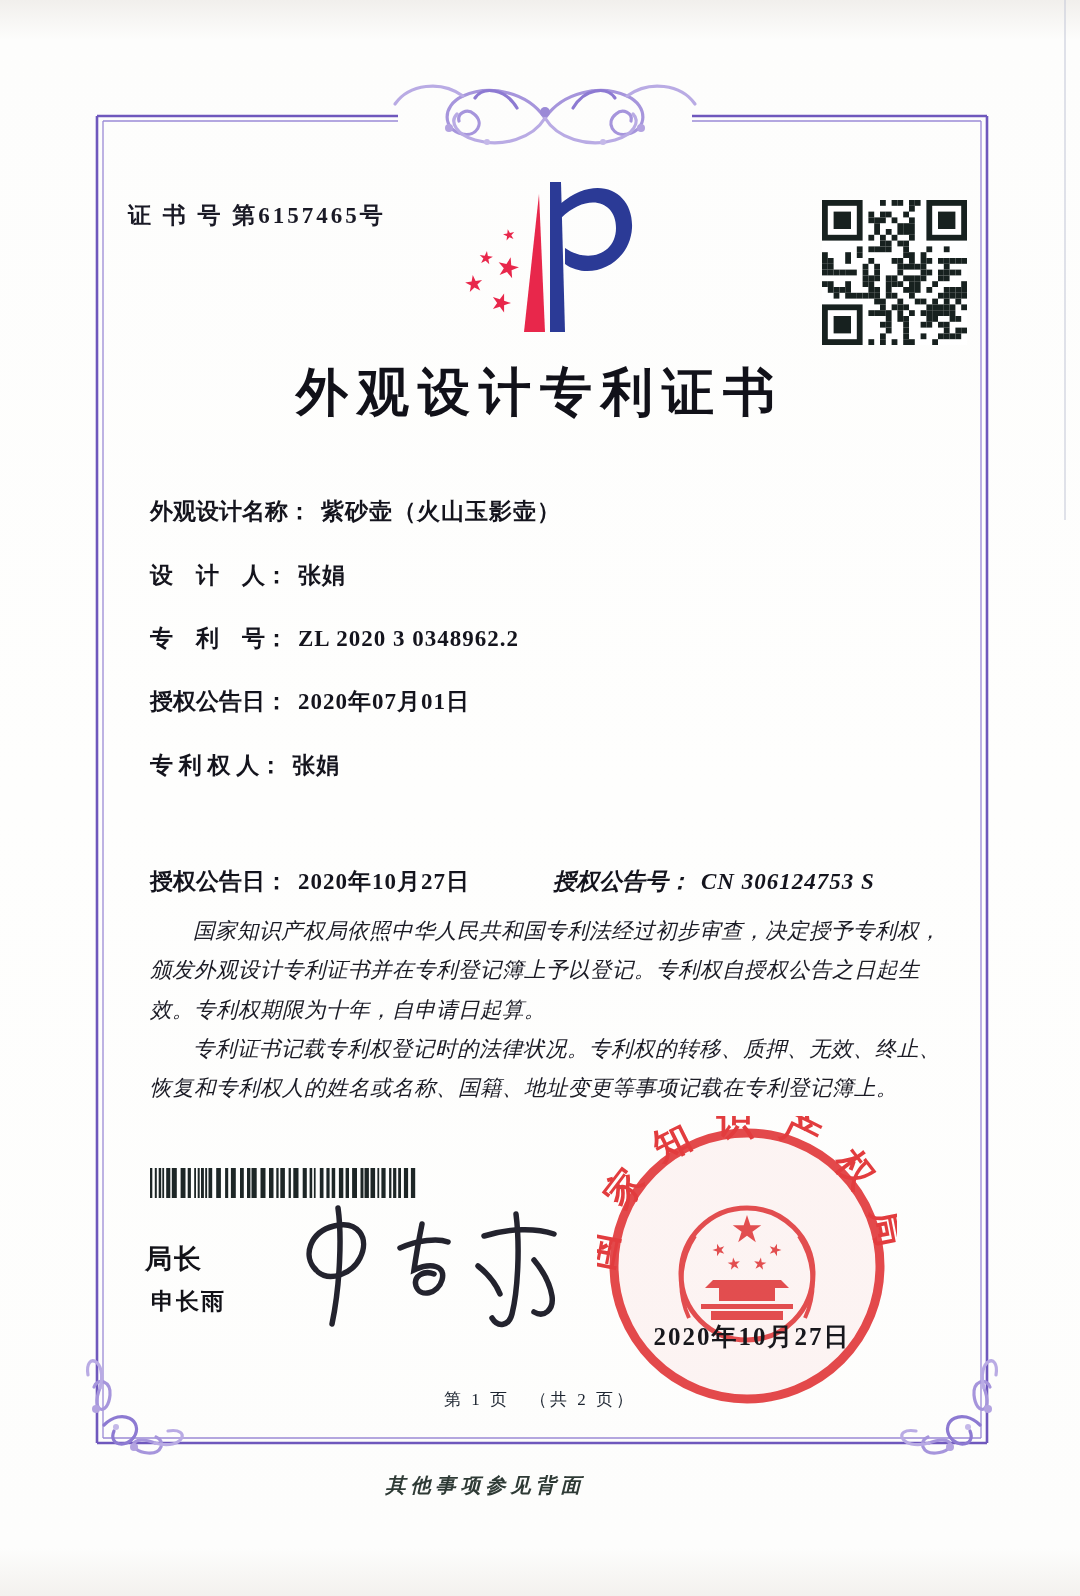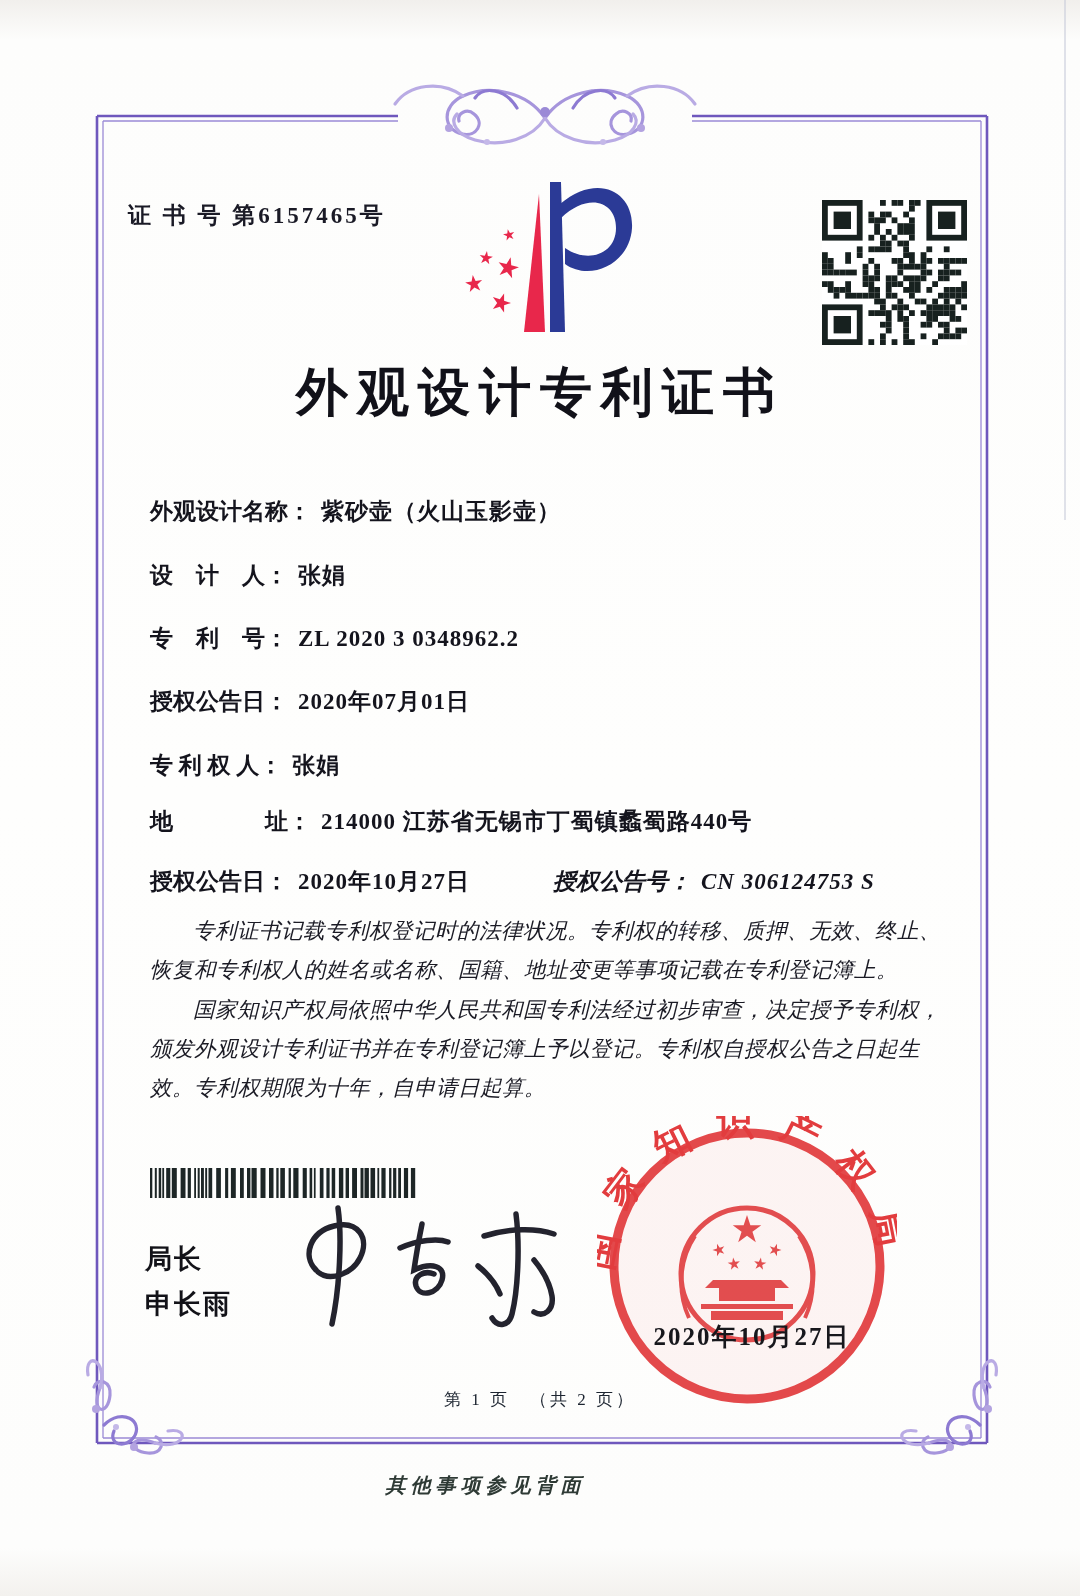--- a/index.html
+++ b/index.html
@@ -18,22 +18,22 @@
   .frow{position:absolute;left:150px;white-space:nowrap;font-size:23px;color:#14141d;}
   .flabel{font-weight:700;}
   .fvalue{font-weight:700;margin-left:10px;letter-spacing:1px;}
   .grant2{position:absolute;left:553px;white-space:nowrap;font-size:23px;font-style:italic;}
   .paras{position:absolute;left:150px;top:912px;width:798px;font-size:21.5px;line-height:1.83;
     font-style:italic;font-weight:500;letter-spacing:.5px;color:#1b1b25;}
   .paras p{margin:0;text-indent:2em;}
   .barcode{position:absolute;left:150px;top:1168px;width:272px;height:30px;}
   .director-label{position:absolute;left:145px;top:1241px;font-family:Liberation Sans, sans-serif;
     font-size:27px;font-weight:700;letter-spacing:2px;color:#121218;}
-  .director-name{position:absolute;left:145px;top:1286px;font-family:"Liberation Sans",sans-serif;
-    font-size:27px;font-weight:700;letter-spacing:2px;color:#121218;}
+  .director-name{position:absolute;left:151px;top:1286px;font-family:"Liberation Sans",sans-serif;
+    font-size:23px;font-weight:700;letter-spacing:2px;color:#121218;}
   .signature{position:absolute;left:272px;top:1186px;width:295px;height:150px;}
   .seal{position:absolute;left:597px;top:1116px;width:300px;height:300px;}
   .seal-text{font-size:37px;font-weight:700;letter-spacing:24px;fill:#e23c3e;font-family:"Liberation Serif",serif;}
   .seal-date{position:absolute;left:612px;top:1320px;width:280px;text-align:center;
     font-size:25px;font-weight:700;letter-spacing:2px;color:#17171c;}
   .page-info{position:absolute;left:0;top:1388px;width:1080px;text-align:center;
     font-size:17px;font-weight:400;letter-spacing:3px;color:#1c2430;}
   .back-note{position:absolute;left:0;top:1472px;width:971px;text-align:center;
     font-size:20px;font-weight:700;font-style:italic;letter-spacing:5px;color:#2e3a35;}
 </style>
@@ -330,33 +330,30 @@
   </div>
   <div class="frow" style="top:623px">
     <span class="flabel">专　利　号：</span><span class="fvalue">ZL 2020 3 0348962.2</span>
   </div>
   <div class="frow" style="top:686px">
     <span class="flabel">授权公告日：</span><span class="fvalue">2020年07月01日</span>
   </div>
   <div class="frow" style="top:750px">
     <span class="flabel">专 利 权 人：</span><span class="fvalue">张娟</span>
   </div>
-  <div class="frow" style="top:806px">
-    <span class="flabel">地　　　　址：</span><span class="fvalue">214000 江苏省无锡市丁蜀镇蠡蜀路440号</span>
-  </div>
   <div class="frow" style="top:866px">
     <span class="flabel">授权公告日：</span><span class="fvalue">2020年10月27日</span>
   </div>
   <div class="frow grant2" style="top:866px">
     <span class="flabel">授权公告号：</span><span class="fvalue">CN 306124753 S</span>
   </div>
 
   <div class="paras">
+    <p>国家知识产权局依照中华人民共和国专利法经过初步审查，决定授予专利权，颁发外观设计专利证书并在专利登记簿上予以登记。专利权自授权公告之日起生效。专利权期限为十年，自申请日起算。</p>
     <p>专利证书记载专利权登记时的法律状况。专利权的转移、质押、无效、终止、恢复和专利权人的姓名或名称、国籍、地址变更等事项记载在专利登记簿上。</p>
-    <p>国家知识产权局依照中华人民共和国专利法经过初步审查，决定授予专利权，颁发外观设计专利证书并在专利登记簿上予以登记。专利权自授权公告之日起生效。专利权期限为十年，自申请日起算。</p>
   </div>
 
   <svg class="barcode" id="barcode" viewBox="0 0 272 30" preserveAspectRatio="none">
       <rect x="0.0" y="0" width="2.3" height="30" fill="#1d2626"></rect>
       <rect x="4.8" y="0" width="2.0" height="30" fill="#1d2626"></rect>
       <rect x="8.7" y="0" width="2.5" height="30" fill="#1d2626"></rect>
       <rect x="12.3" y="0" width="1.8" height="30" fill="#1d2626"></rect>
       <rect x="16.2" y="0" width="4.1" height="30" fill="#1d2626"></rect>
       <rect x="21.8" y="0" width="5.0" height="30" fill="#1d2626"></rect>
       <rect x="30.6" y="0" width="4.9" height="30" fill="#1d2626"></rect>

